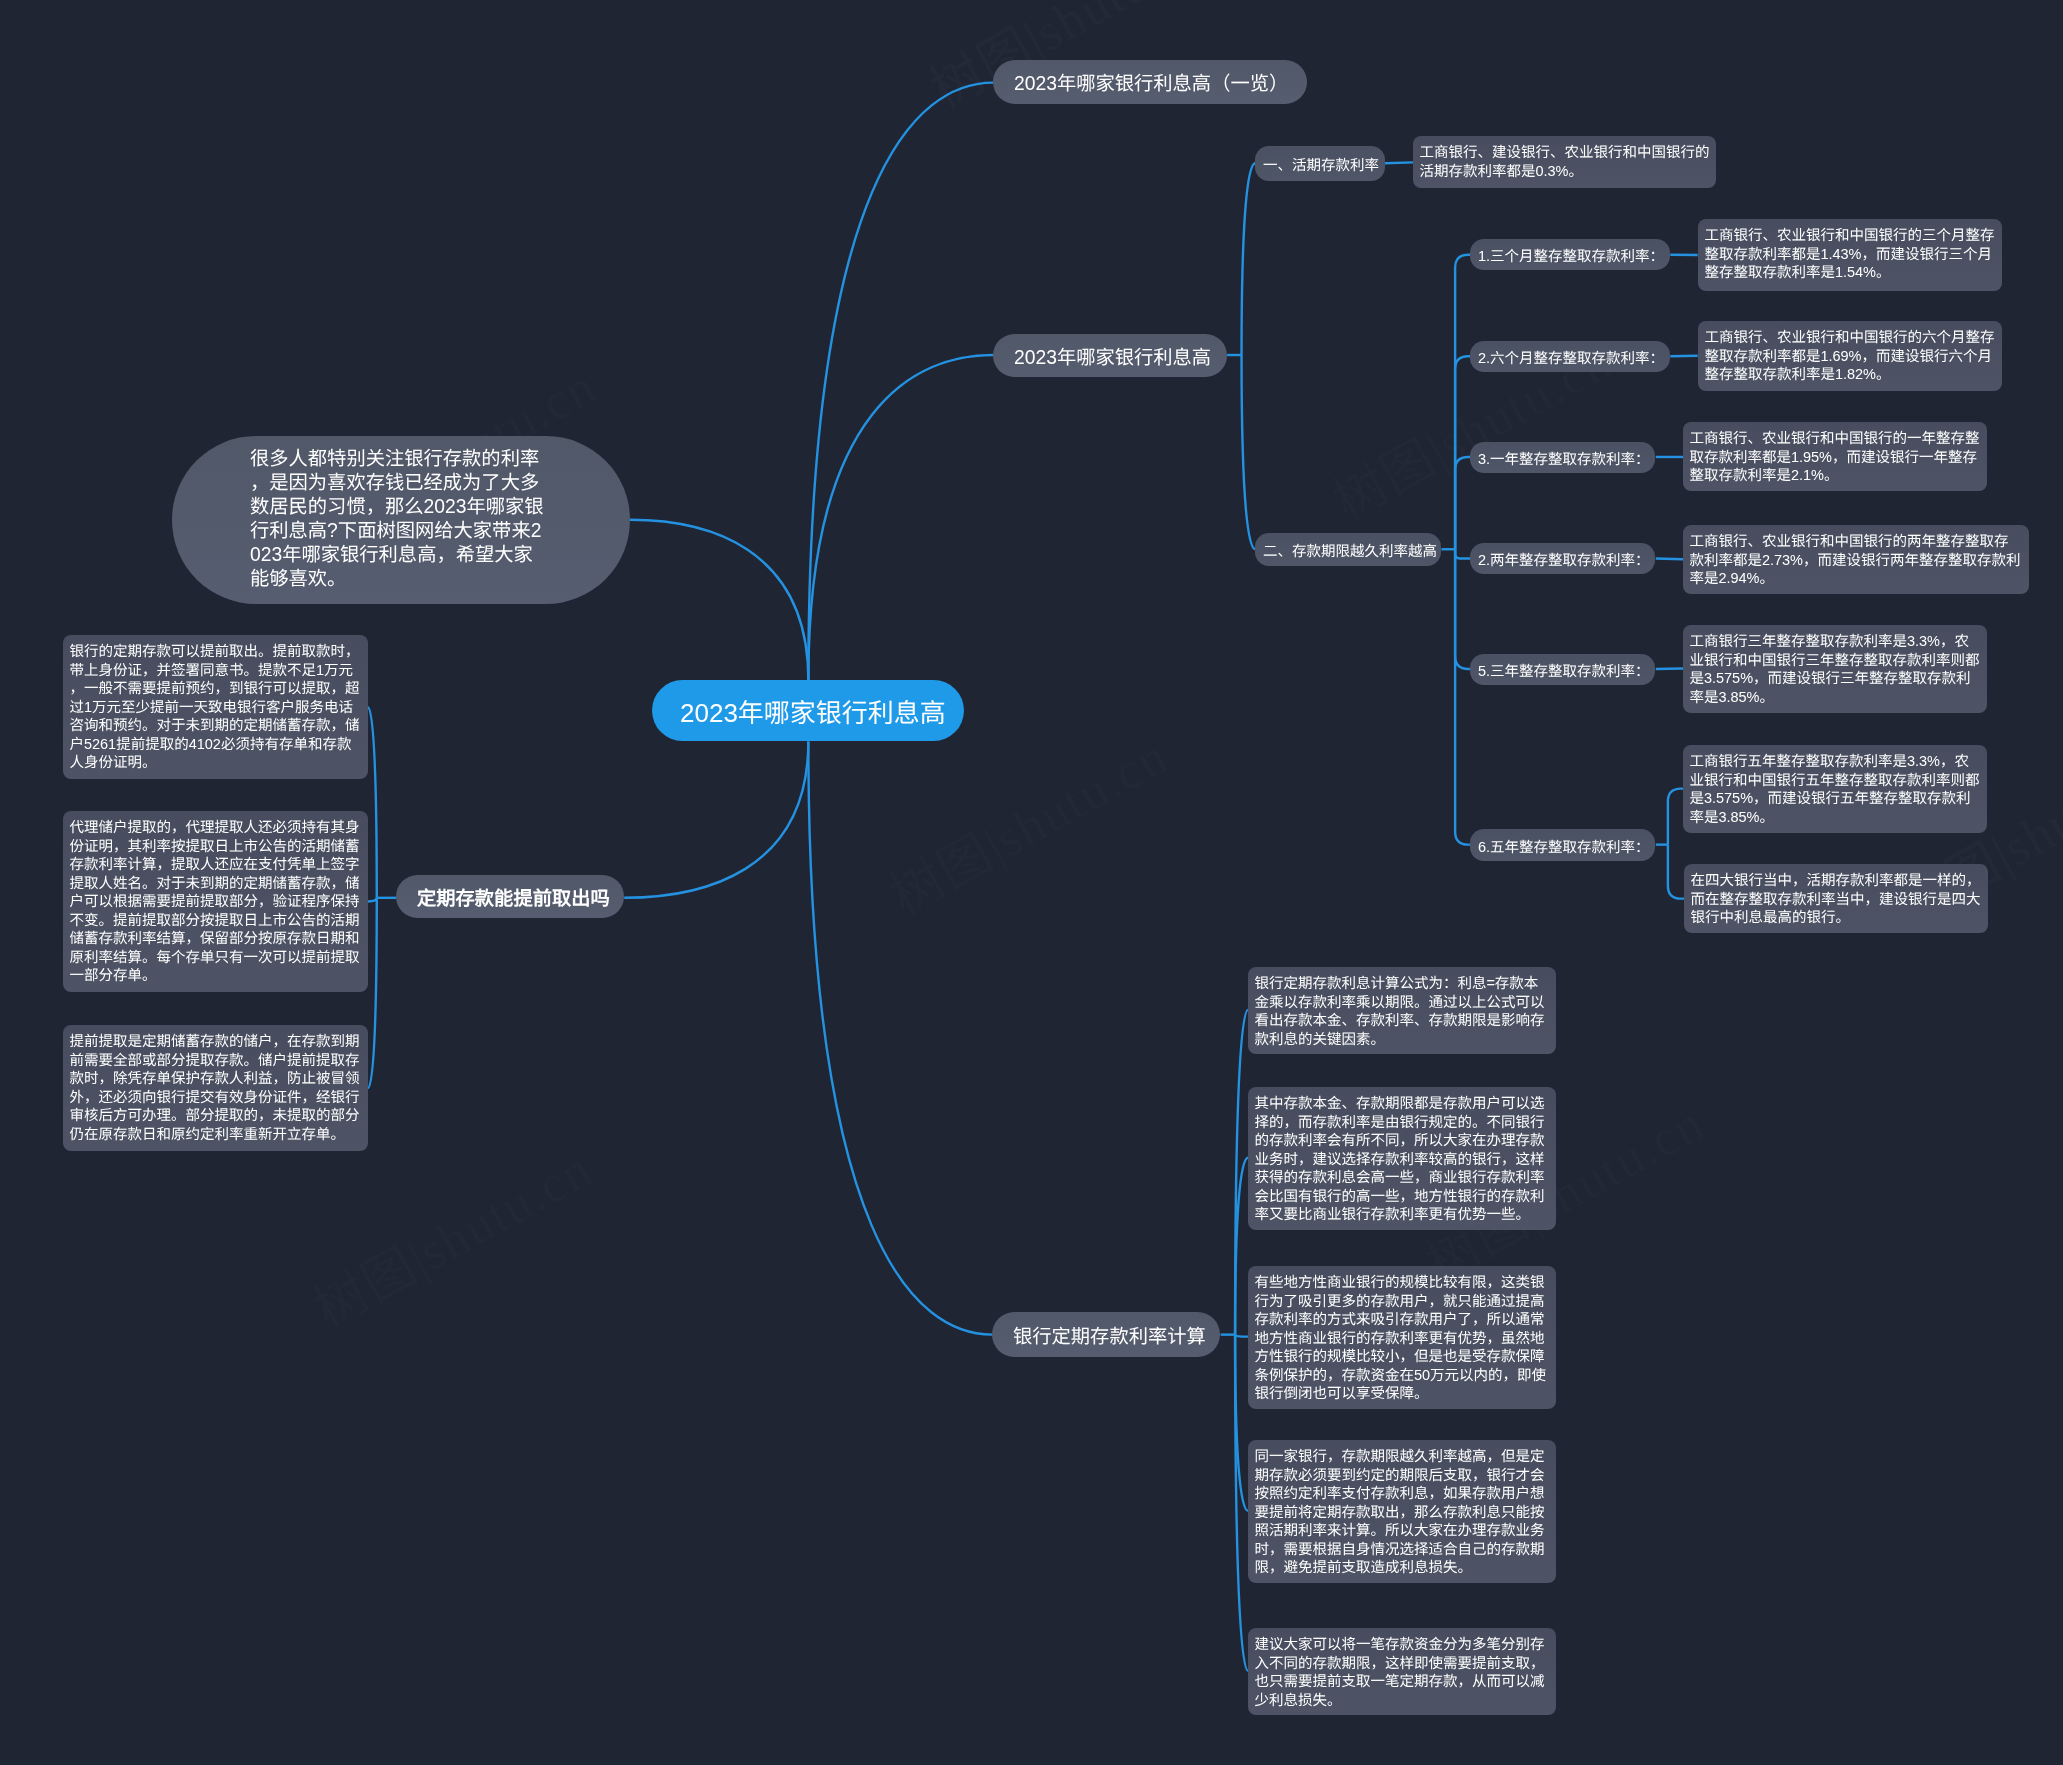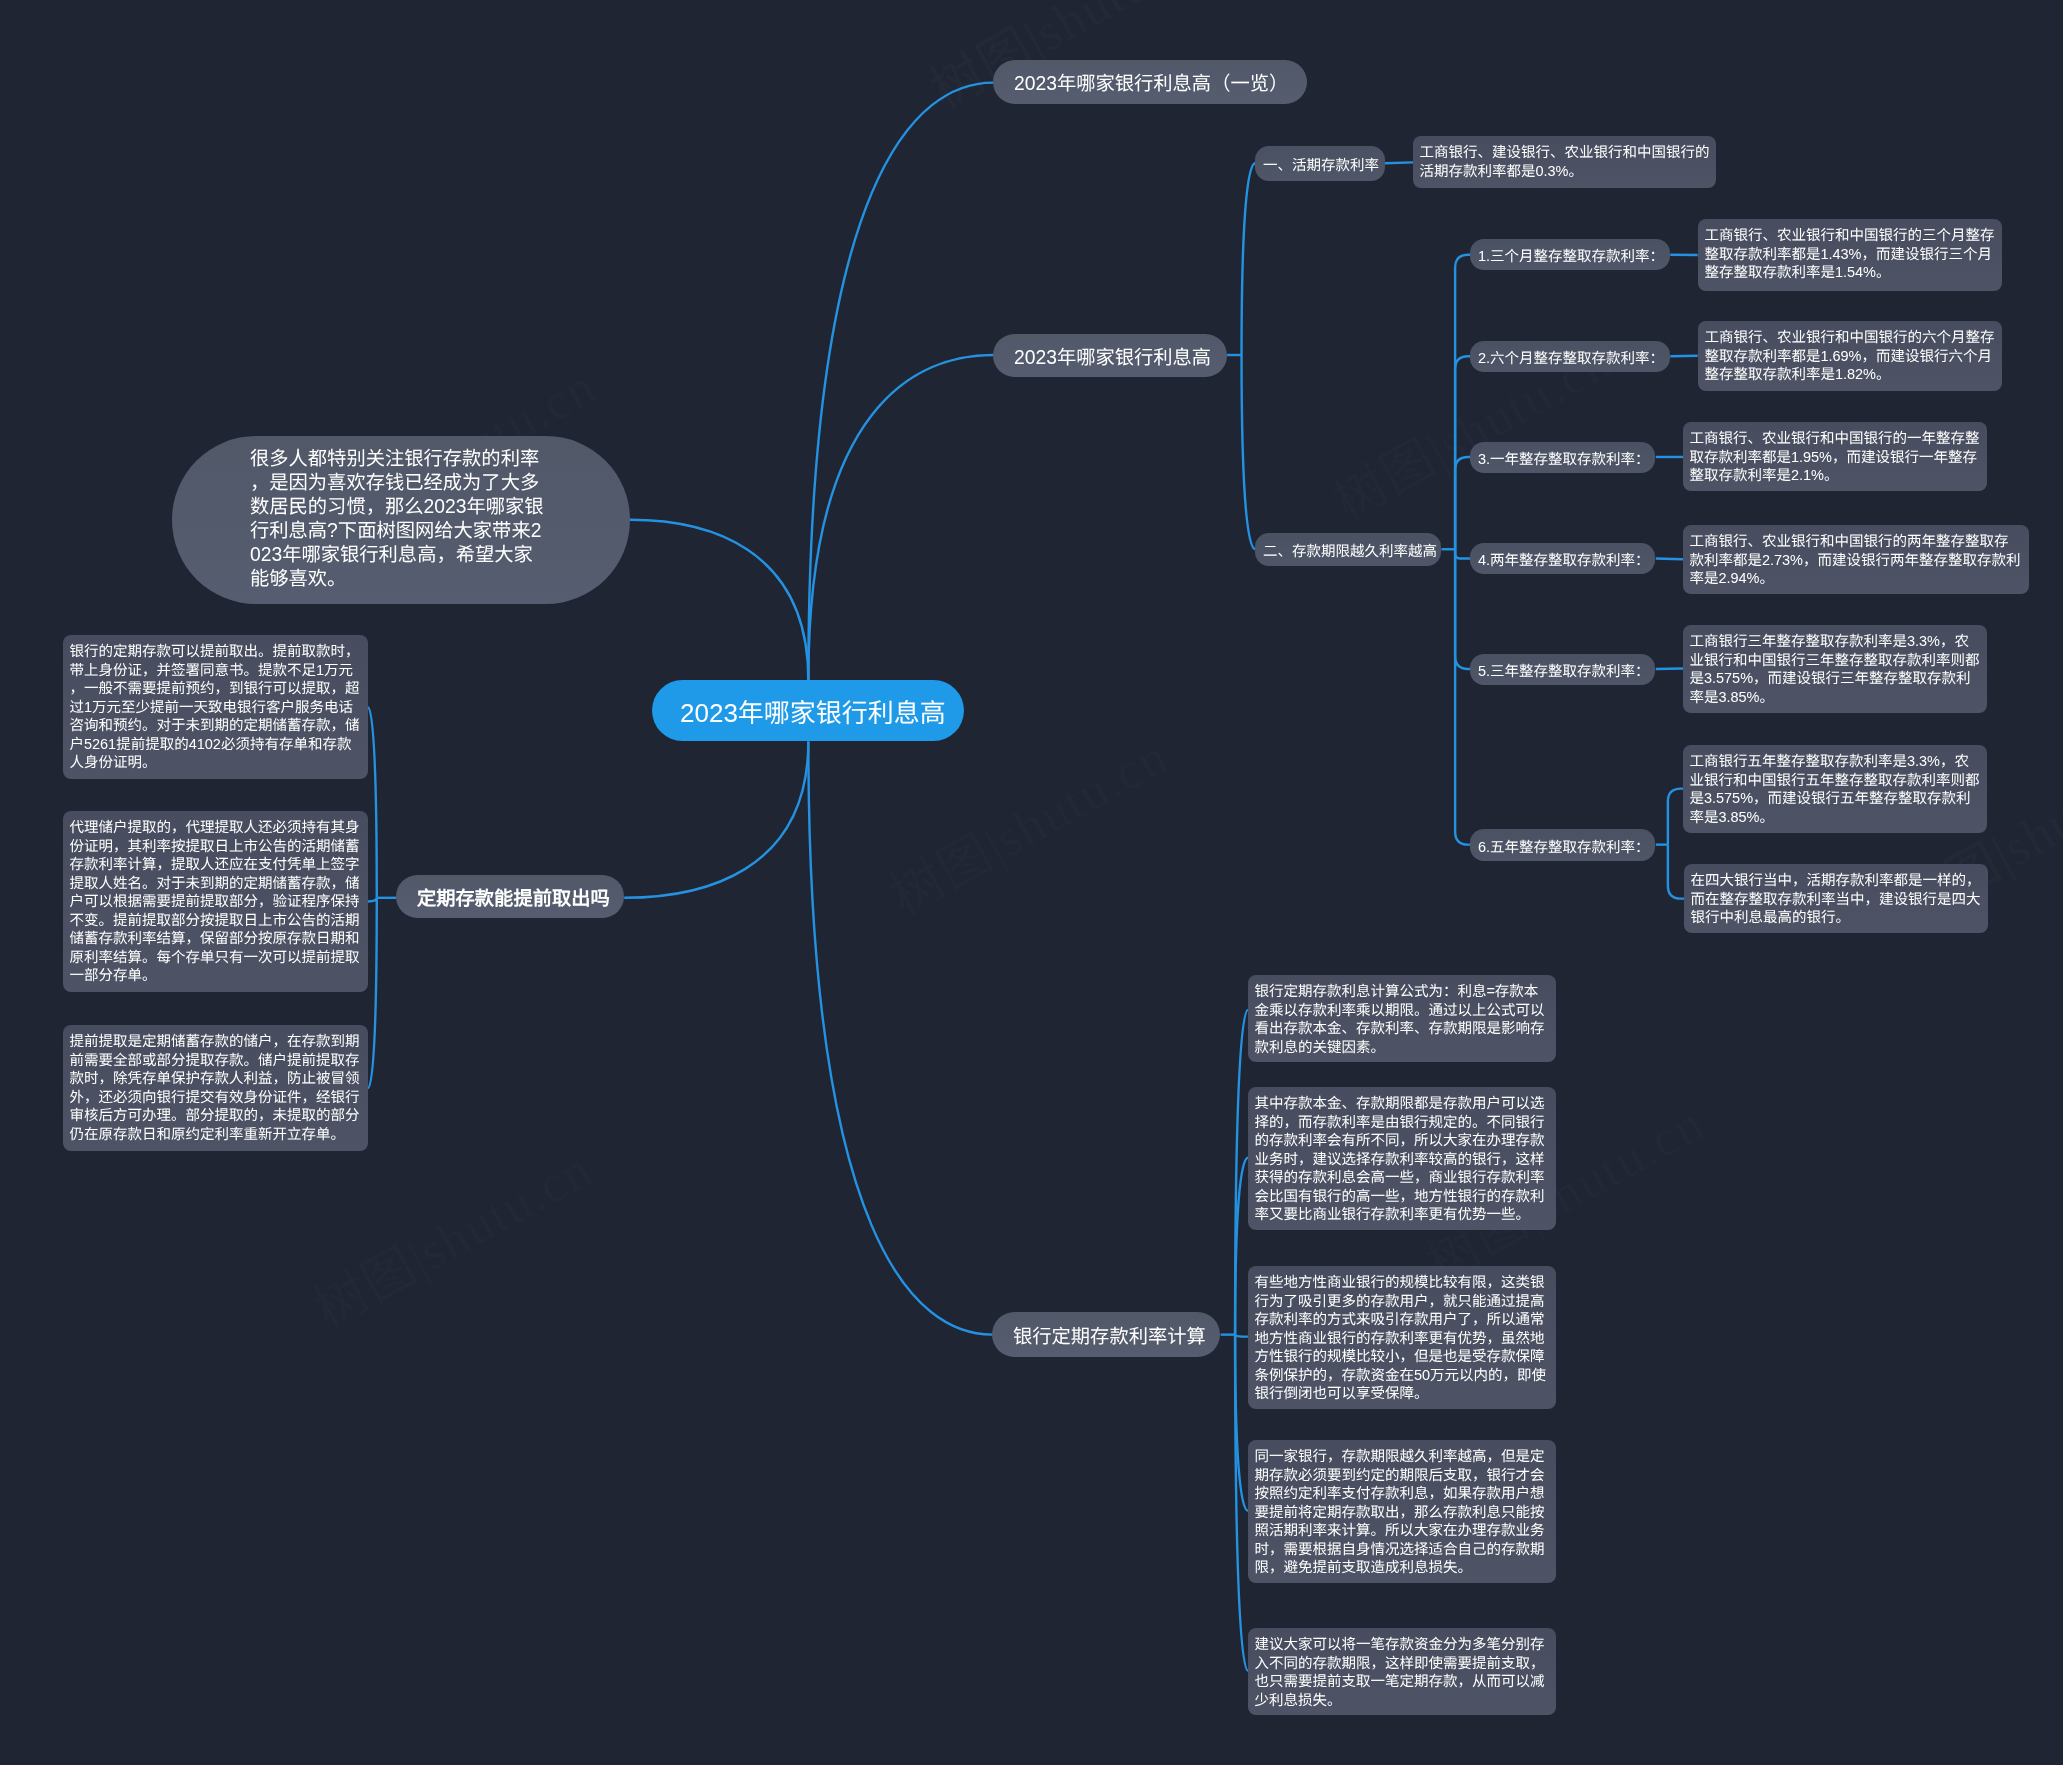--- a/index.html
+++ b/index.html
@@ -79,32 +79,32 @@
 <div class="node  l1 ctr" style="left:993px;top:60px;width:314px;height:44px;">2023年哪家银行利息高（一览）</div>
 <div class="node  l1 ctr" style="left:993px;top:334px;width:234px;height:43px;">2023年哪家银行利息高</div>
 <div class="node  l1 ctr" style="left:396px;top:875px;width:228px;height:43px;font-weight:bold;">定期存款能提前取出吗</div>
 <div class="node  l1 ctr" style="left:992px;top:1312px;width:228px;height:45px;">银行定期存款利率计算</div>
 <div class="node  l2 ctr" style="left:1255px;top:146px;width:130px;height:35px;">一、活期存款利率</div>
 <div class="node leaf" style="left:1413px;top:136px;width:303px;height:52px;">工商银行、建设银行、农业银行和中国银行的活期存款利率都是0.3%。</div>
 <div class="node  l2 ctr" style="left:1255px;top:533px;width:186px;height:33px;">二、存款期限越久利率越高</div>
 <div class="node  l2 ctr" style="left:1470px;top:239px;width:200px;height:31px;">1.三个月整存整取存款利率：</div>
 <div class="node  l2 ctr" style="left:1470px;top:341px;width:200px;height:31px;">2.六个月整存整取存款利率：</div>
 <div class="node  l2 ctr" style="left:1470px;top:442px;width:185px;height:31px;">3.一年整存整取存款利率：</div>
-<div class="node  l2 ctr" style="left:1470px;top:543px;width:185px;height:31px;">4.两年整存整取存款利率：</div>
+<div class="node  l2 ctr" style="left:1470px;top:543px;width:185px;height:31px;">2.两年整存整取存款利率：</div>
 <div class="node  l2 ctr" style="left:1470px;top:654px;width:185px;height:31px;">5.三年整存整取存款利率：</div>
 <div class="node  l2 ctr" style="left:1470px;top:829px;width:185px;height:32px;">6.五年整存整取存款利率：</div>
 <div class="node leaf" style="left:1698px;top:219px;width:304px;height:72px;">工商银行、农业银行和中国银行的三个月整存整取存款利率都是1.43%，而建设银行三个月整存整取存款利率是1.54%。</div>
 <div class="node leaf" style="left:1698px;top:321px;width:304px;height:70px;">工商银行、农业银行和中国银行的六个月整存整取存款利率都是1.69%，而建设银行六个月整存整取存款利率是1.82%。</div>
 <div class="node leaf" style="left:1683px;top:422px;width:304px;height:69px;">工商银行、农业银行和中国银行的一年整存整取存款利率都是1.95%，而建设银行一年整存整取存款利率是2.1%。</div>
 <div class="node leaf" style="left:1683px;top:525px;width:346px;height:69px;">工商银行、农业银行和中国银行的两年整存整取存款利率都是2.73%，而建设银行两年整存整取存款利率是2.94%。</div>
 <div class="node leaf" style="left:1683px;top:625px;width:304px;height:88px;">工商银行三年整存整取存款利率是3.3%，农业银行和中国银行三年整存整取存款利率则都是3.575%，而建设银行三年整存整取存款利率是3.85%。</div>
 <div class="node leaf" style="left:1683px;top:745px;width:304px;height:88px;">工商银行五年整存整取存款利率是3.3%，农业银行和中国银行五年整存整取存款利率则都是3.575%，而建设银行五年整存整取存款利率是3.85%。</div>
 <div class="node leaf" style="left:1684px;top:864px;width:304px;height:69px;">在四大银行当中，活期存款利率都是一样的，而在整存整取存款利率当中，建设银行是四大银行中利息最高的银行。</div>
 <div class="node leaf" style="left:63px;top:635px;width:305px;height:144px;">银行的定期存款可以提前取出。提前取款时，带上身份证，并签署同意书。提款不足1万元，一般不需要提前预约，到银行可以提取，超过1万元至少提前一天致电银行客户服务电话咨询和预约。对于未到期的定期储蓄存款，储户5261提前提取的4102必须持有存单和存款人身份证明。</div>
 <div class="node leaf" style="left:63px;top:811px;width:305px;height:181px;">代理储户提取的，代理提取人还必须持有其身份证明，其利率按提取日上市公告的活期储蓄存款利率计算，提取人还应在支付凭单上签字提取人姓名。对于未到期的定期储蓄存款，储户可以根据需要提前提取部分，验证程序保持不变。提前提取部分按提取日上市公告的活期储蓄存款利率结算，保留部分按原存款日期和原利率结算。每个存单只有一次可以提前提取一部分存单。</div>
 <div class="node leaf" style="left:63px;top:1025px;width:305px;height:126px;">提前提取是定期储蓄存款的储户，在存款到期前需要全部或部分提取存款。储户提前提取存款时，除凭存单保护存款人利益，防止被冒领外，还必须向银行提交有效身份证件，经银行审核后方可办理。部分提取的，未提取的部分仍在原存款日和原约定利率重新开立存单。</div>
-<div class="node leaf" style="left:1248px;top:967px;width:308px;height:87px;margin-top:8px;">银行定期存款利息计算公式为：利息=存款本金乘以存款利率乘以期限。通过以上公式可以看出存款本金、存款利率、存款期限是影响存款利息的关键因素。</div>
+<div class="node leaf" style="left:1248px;top:967px;width:308px;height:87px;">银行定期存款利息计算公式为：利息=存款本金乘以存款利率乘以期限。通过以上公式可以看出存款本金、存款利率、存款期限是影响存款利息的关键因素。</div>
 <div class="node leaf" style="left:1248px;top:1087px;width:308px;height:143px;">其中存款本金、存款期限都是存款用户可以选择的，而存款利率是由银行规定的。不同银行的存款利率会有所不同，所以大家在办理存款业务时，建议选择存款利率较高的银行，这样获得的存款利息会高一些，商业银行存款利率会比国有银行的高一些，地方性银行的存款利率又要比商业银行存款利率更有优势一些。</div>
 <div class="node leaf" style="left:1248px;top:1266px;width:308px;height:143px;">有些地方性商业银行的规模比较有限，这类银行为了吸引更多的存款用户，就只能通过提高存款利率的方式来吸引存款用户了，所以通常地方性商业银行的存款利率更有优势，虽然地方性银行的规模比较小，但是也是受存款保障条例保护的，存款资金在50万元以内的，即使银行倒闭也可以享受保障。</div>
 <div class="node leaf" style="left:1248px;top:1440px;width:308px;height:143px;">同一家银行，存款期限越久利率越高，但是定期存款必须要到约定的期限后支取，银行才会按照约定利率支付存款利息，如果存款用户想要提前将定期存款取出，那么存款利息只能按照活期利率来计算。所以大家在办理存款业务时，需要根据自身情况选择适合自己的存款期限，避免提前支取造成利息损失。</div>
 <div class="node leaf" style="left:1248px;top:1628px;width:308px;height:87px;">建议大家可以将一笔存款资金分为多笔分别存入不同的存款期限，这样即使需要提前支取，也只需要提前支取一笔定期存款，从而可以减少利息损失。</div>
 </div>
 
 
 </body></html>

